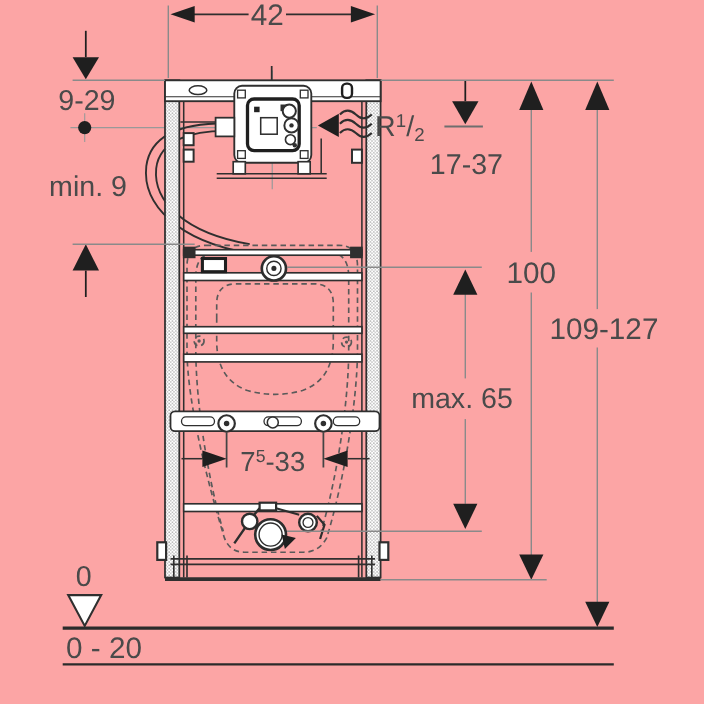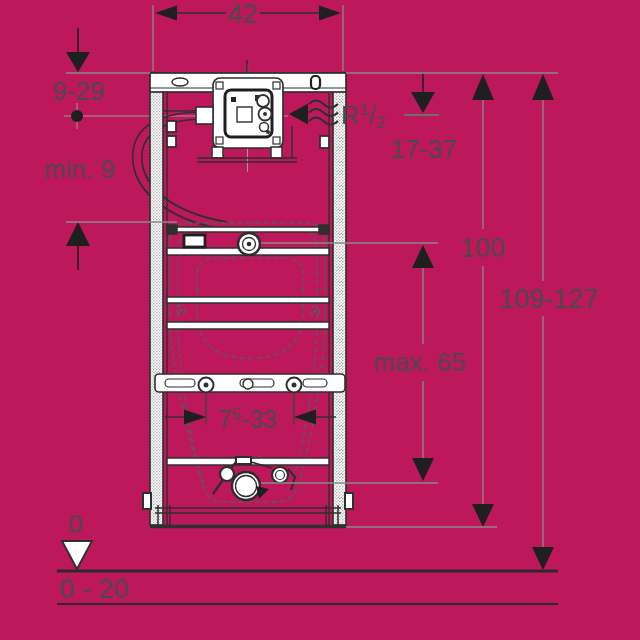--- a/index.html
+++ b/index.html
@@ -1,16 +1,16 @@
 <!DOCTYPE html>
 <html><head>
 <meta charset="utf-8">
 <style>
   html,body{margin:0;padding:0;background:#ffffff;}
-  .stage{width:640px;height:640px;position:relative;background:#be185d;overflow:hidden;}
+  .stage{width:640px;height:640px;position:relative;background:#fca5a5;overflow:hidden;}
   svg{display:block;}
   .lbl{font-family:"Liberation Sans","DejaVu Sans",sans-serif;fill:#4a4a4a;}
   .dark{stroke:#2f2f2f;fill:none;}
   .dim{stroke:#8a8a8a;stroke-width:1.3;fill:none;}
   .dash{stroke:#5a5a5a;stroke-width:1.5;fill:none;stroke-dasharray:5 3.5;}
   .arrow{fill:#1f1f1f;stroke:none;}
 </style>
 </head>
 <body>
 

